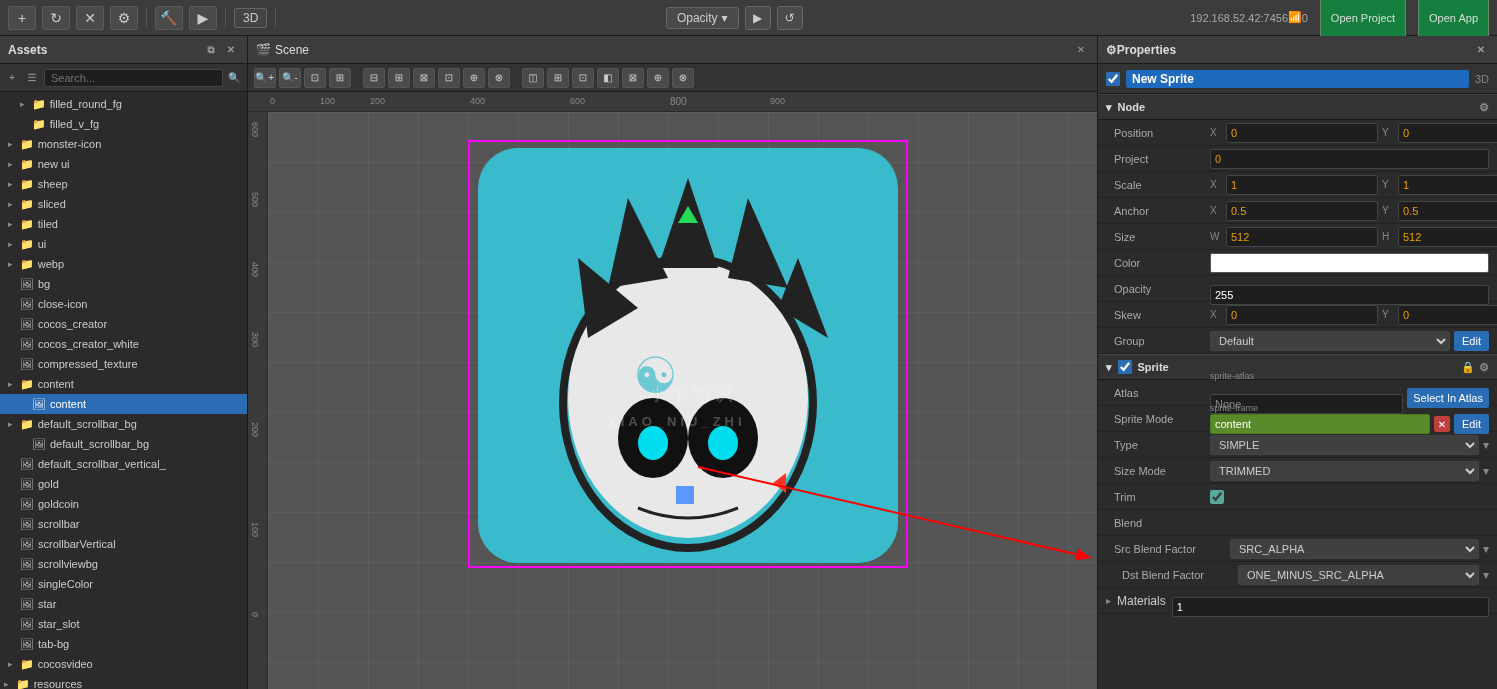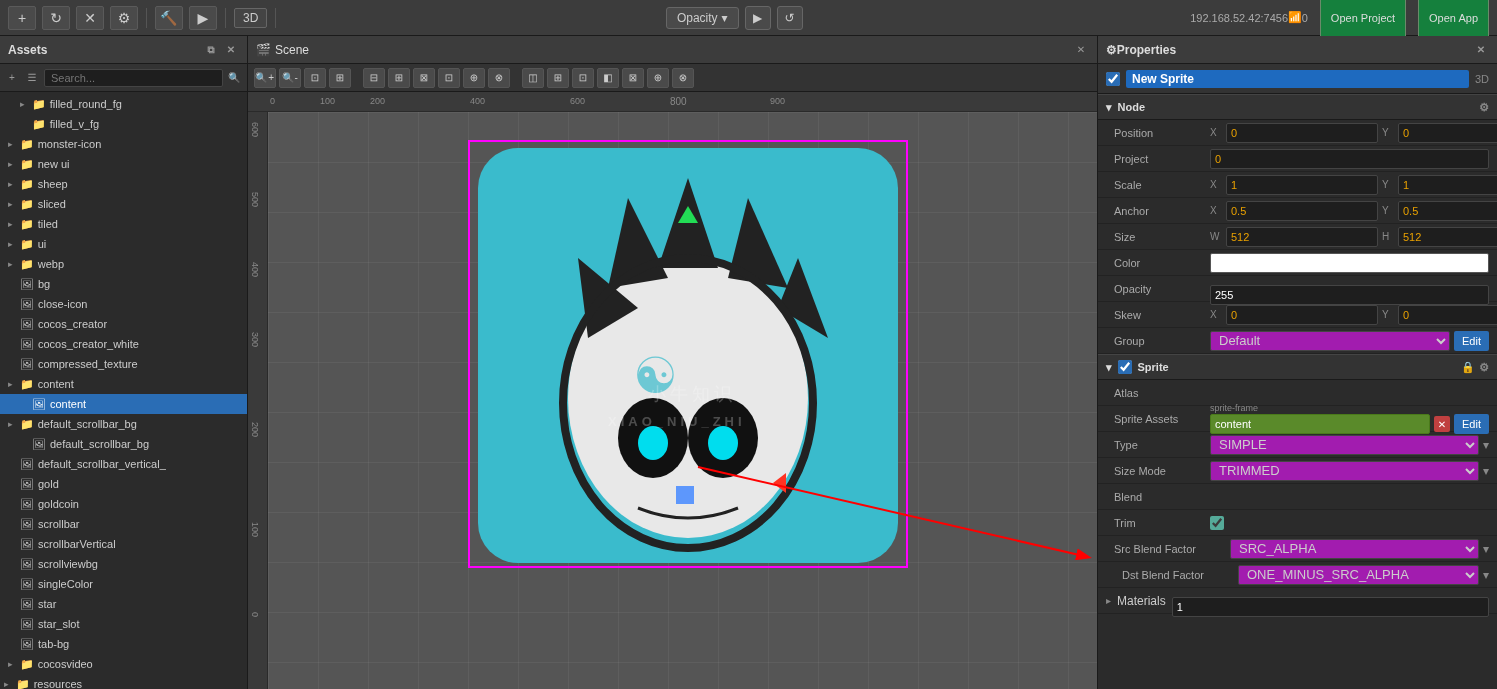--- a/index.html
+++ b/index.html
@@ -243,25 +243,25 @@
     .color-swatch {
       flex: 1;
       height: 20px;
       background: #fff;
       border: 1px solid #555;
       border-radius: 2px;
     }
     .prop-select {
       flex: 1;
       height: 20px;
-      background: #a21caf;
+      background: #404040;
       border: 1px solid #444;
       border-radius: 2px;
       color: #ccc;
-      font-size: 13px;
+      font-size: 11px;
       padding: 0 4px;
     }
     .edit-btn {
       height: 20px;
       background: #2a6db5;
       border: none;
       border-radius: 2px;
       color: #fff;
       padding: 0 8px;
       font-size: 11px;
@@ -769,24 +769,31 @@
       <input type="checkbox" class="section-check checkbox-blue" checked="" style="">
       <span>Sprite</span>
       <div class="section-icons">
         <span class="section-lock">🔒</span>
         <span class="section-gear">⚙</span>
       </div>
     </div>
 
     <div class="prop-row">
       <span class="prop-label">Atlas</span>
-    </div>
-
-    <div class="prop-row">
-      <span class="prop-label">Sprite Assets</span>
+      <div class="prop-controls" style="flex-direction:column;align-items:flex-start;gap:1px;">
+        <span style="font-size:9px;color:#888;">sprite-atlas</span>
+        <div style="display:flex;width:100%;gap:4px;align-items:center;">
+          <input class="prop-input white" style="flex: 1 1 0%; color: rgb(136, 136, 136);" value="None">
+          <button class="select-atlas-btn">Select In Atlas</button>
+        </div>
+      </div>
+    </div>
+
+    <div class="prop-row">
+      <span class="prop-label">Sprite Mode</span>
       <div class="prop-controls" style="flex-direction:column;align-items:flex-start;gap:1px;">
         <span style="font-size:9px;color:#888;">sprite-frame</span>
         <div style="display:flex;width:100%;gap:4px;align-items:center;">
           <input class="sprite-frame-input" value="content" style="">
           <button class="x-clear-btn">✕</button>
           <button class="edit-btn">Edit</button>
         </div>
       </div>
     </div>
 
@@ -804,29 +811,29 @@
       <span class="prop-label">Size Mode</span>
       <div class="prop-controls">
         <select class="prop-select">
           <option>TRIMMED</option>
         </select>
         <span style="color:#888;font-size:12px;">▾</span>
       </div>
     </div>
 
     <div class="prop-row">
+      <span class="prop-label">Trim</span>
+      <div class="prop-controls">
+        <input type="checkbox" class="prop-check" checked="" style="">
+      </div>
+    </div>
+
+    <div class="prop-row">
       <span class="prop-label">Blend</span>
       <div class="prop-controls"></div>
-    </div>
-
-    <div class="prop-row">
-      <span class="prop-label">Trim</span>
-      <div class="prop-controls">
-        <input type="checkbox" class="prop-check" checked="" style="">
-      </div>
     </div>
 
     <div class="prop-row" style="padding-left:16px;">
       <span class="prop-label" style="width:110px;">Src Blend Factor</span>
       <div class="prop-controls">
         <select class="prop-select">
           <option>SRC_ALPHA</option>
         </select>
         <span style="color:#888;font-size:12px;">▾</span>
       </div>

